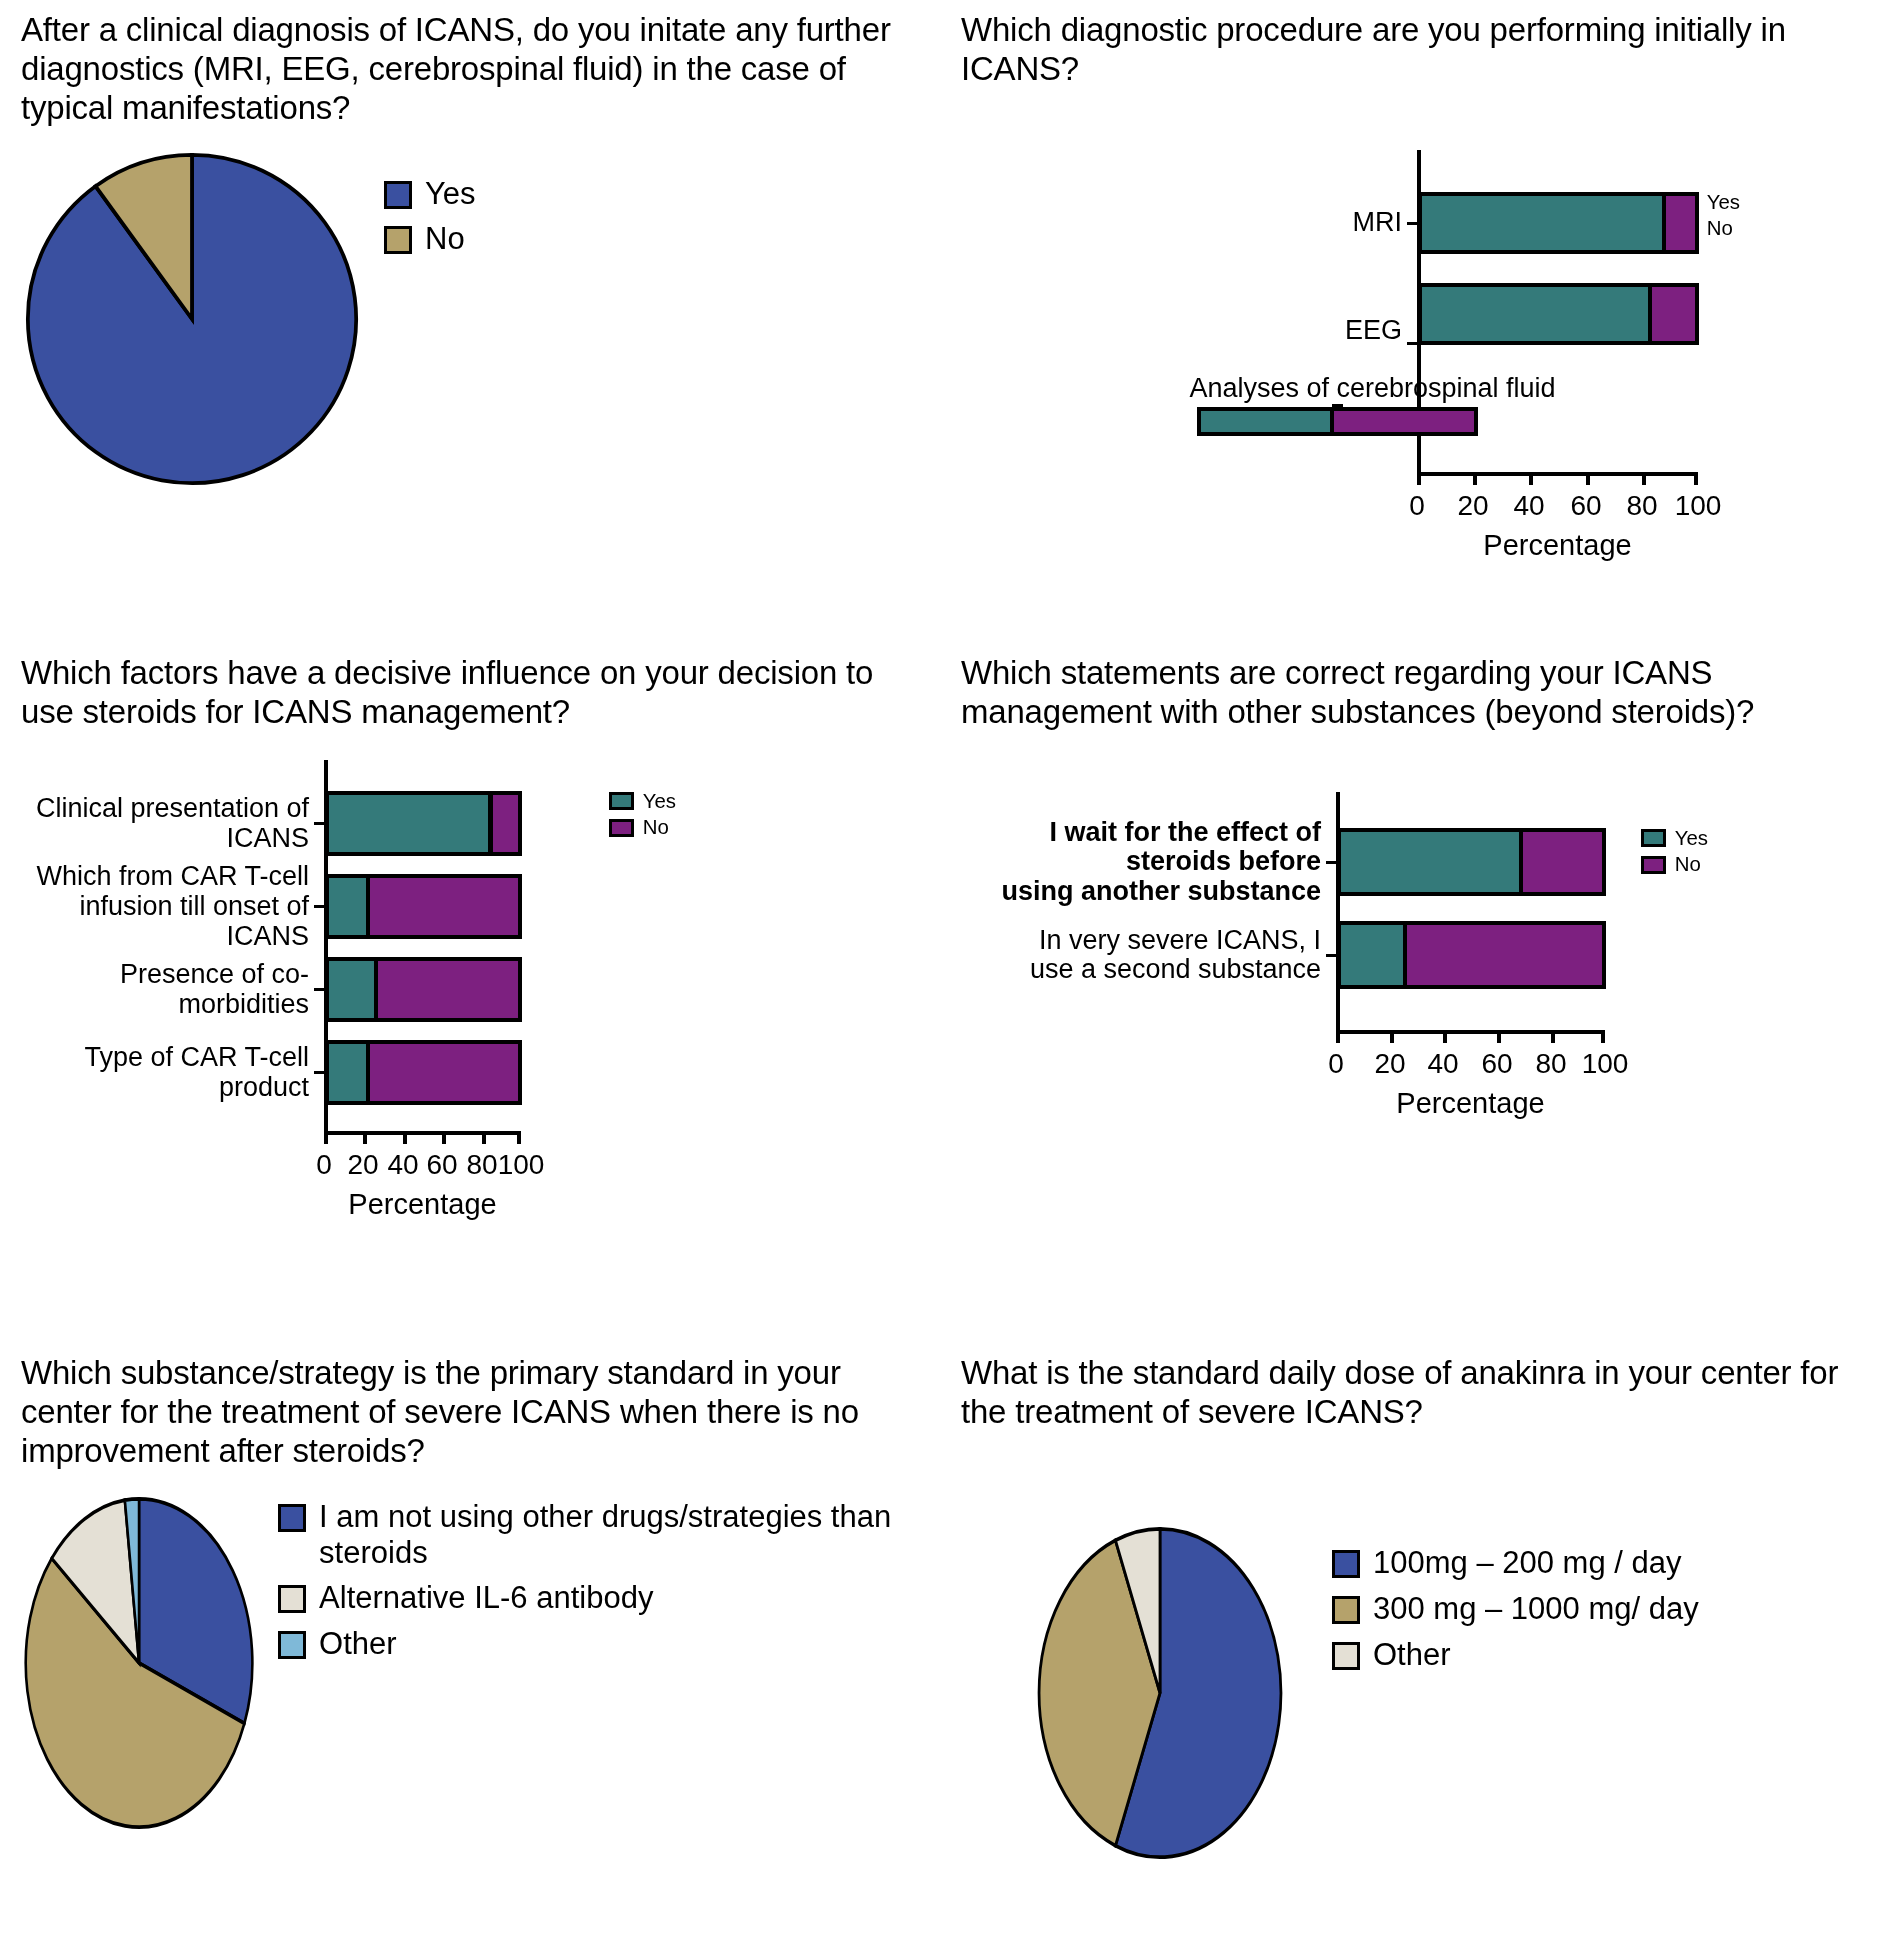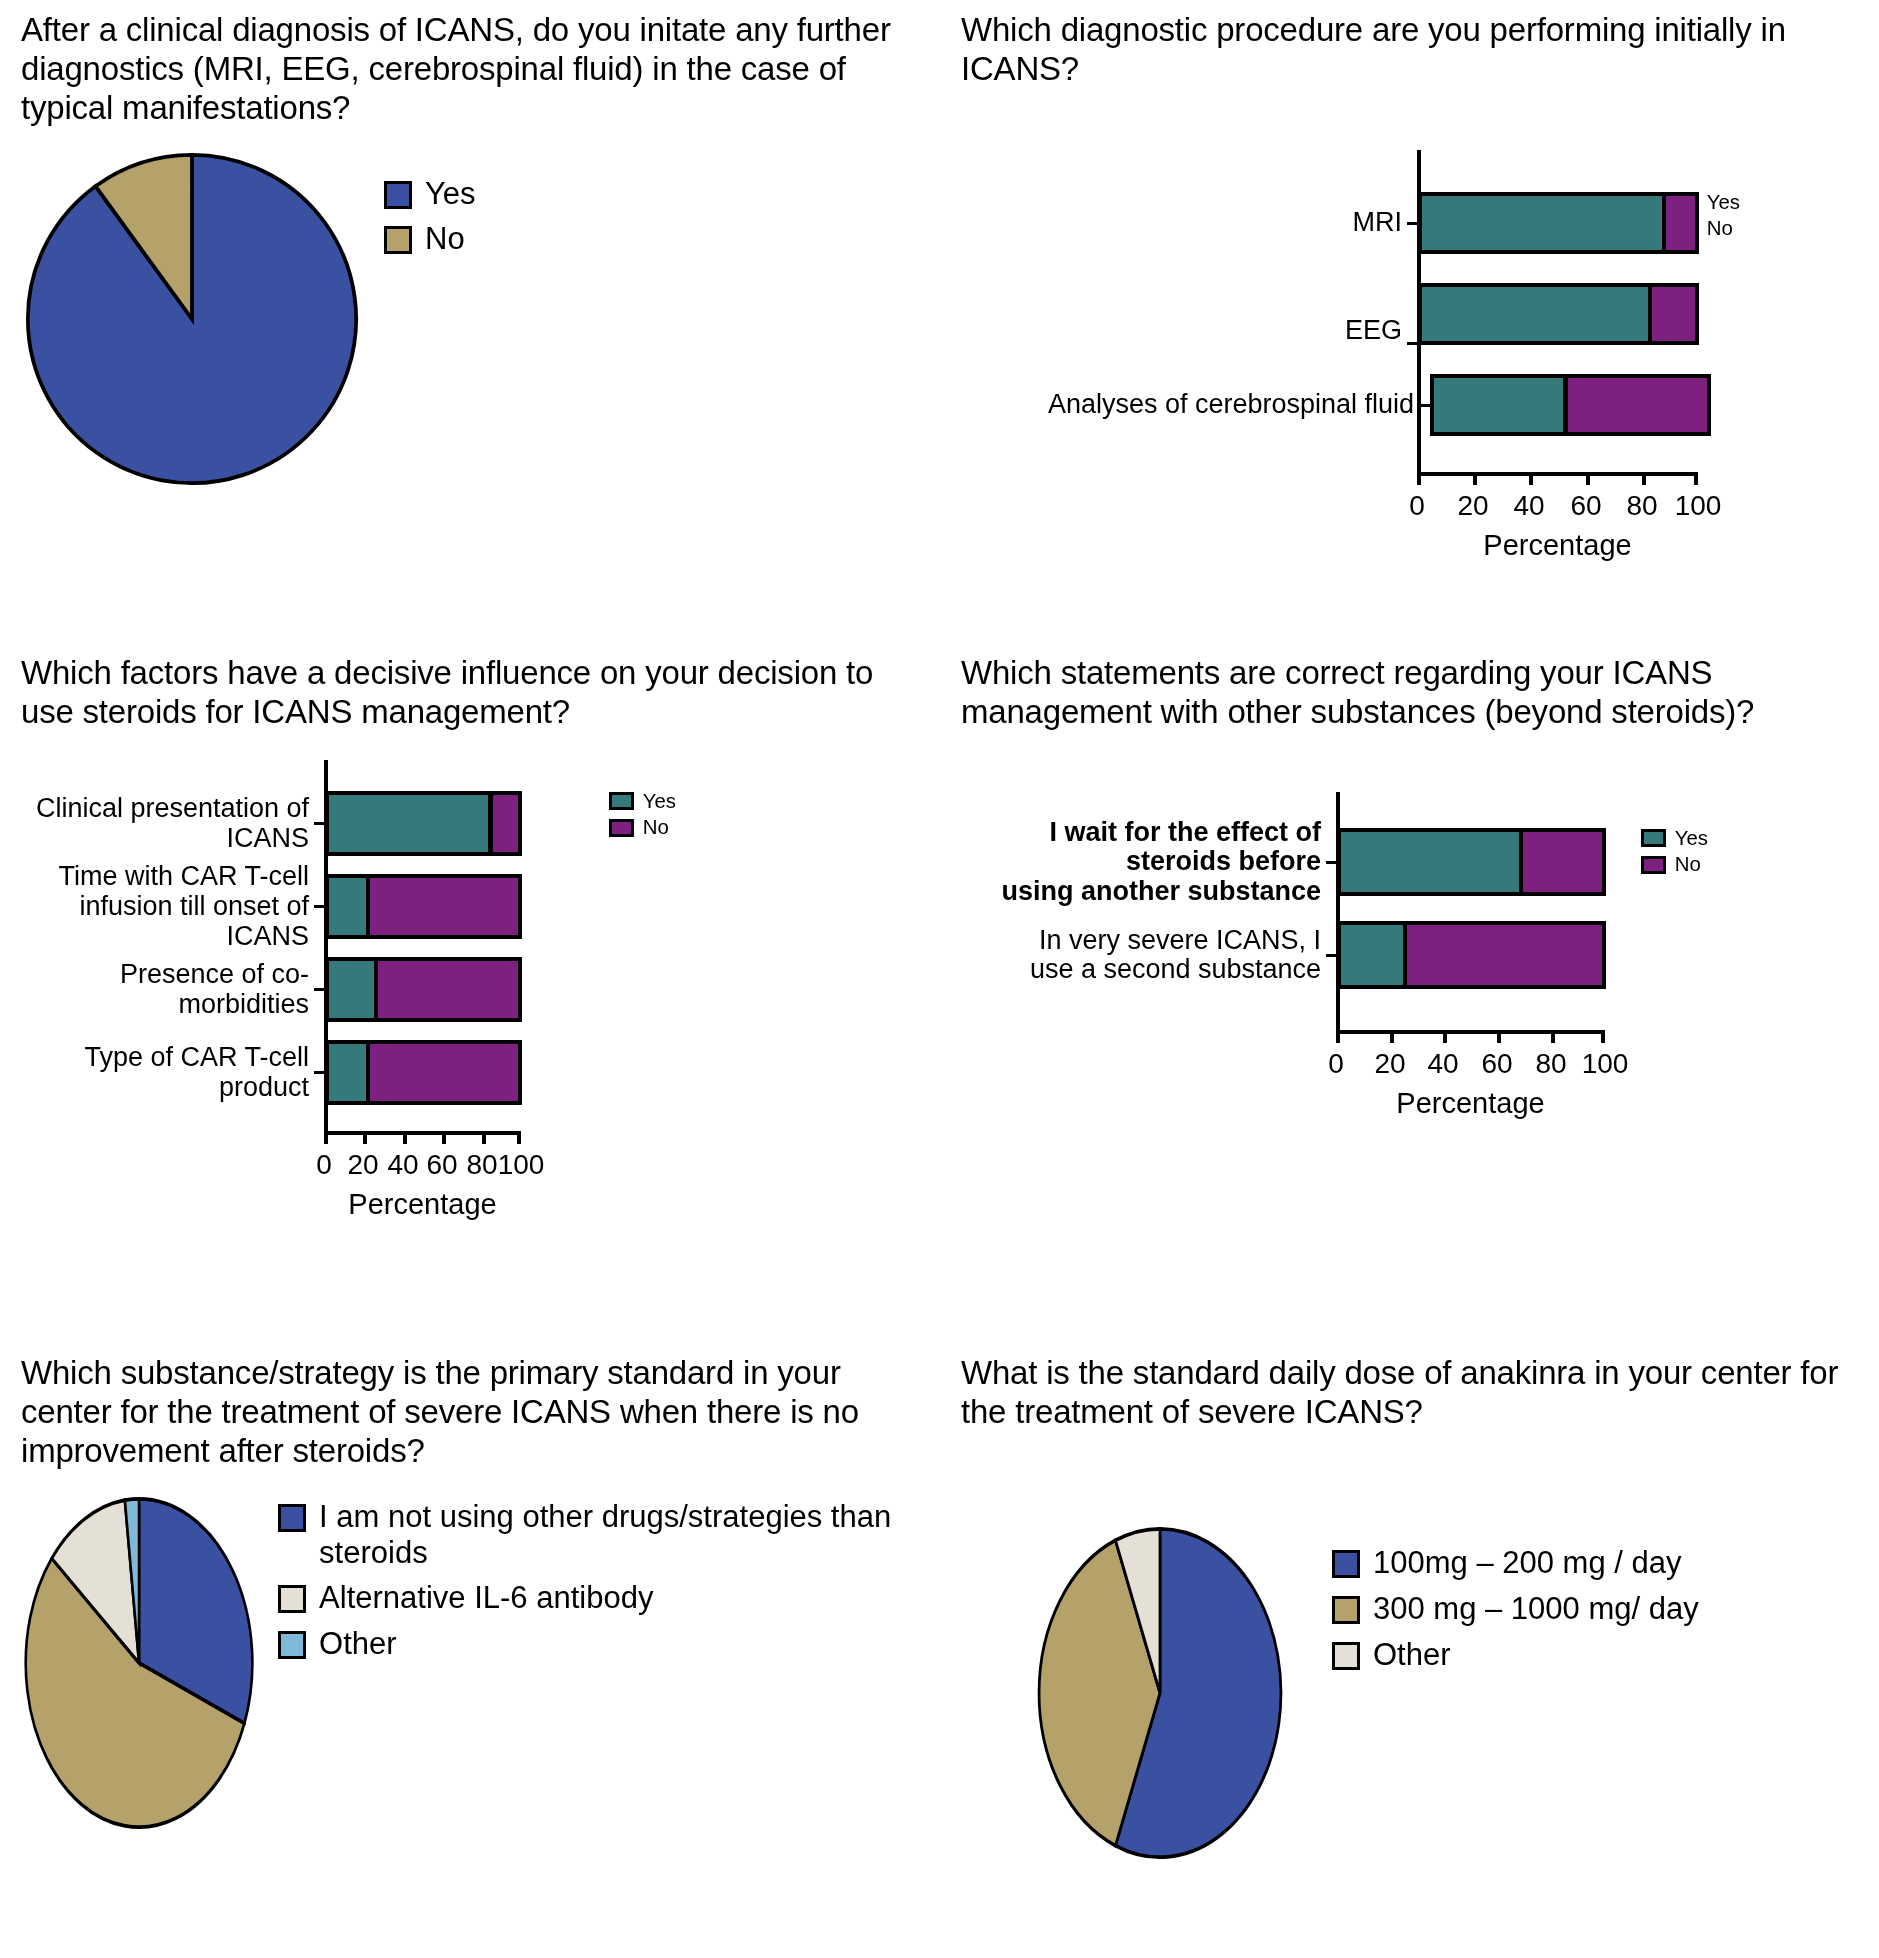--- a/index.html
+++ b/index.html
@@ -92,21 +92,21 @@
             <div class="catlabel" style="width: 446px;">
               <div>EEG</div>
             </div>
             <div class="tickdash"></div>
             <div class="barwrap" style="width: 281px; height: 62px;">
               <div class="seg" style="background: rgb(52, 122, 122); width: 84%;"></div>
               <div class="segsep"></div>
               <div class="seg" style="background: rgb(125, 32, 128); width: 16%;"></div>
             </div>
           </div>
-          <div class="rowline" style="position: absolute; left: 12px; top: 182px; height: 62px; width: 753px;">
+          <div class="rowline" style="position: absolute; left: 0px; top: 182px; height: 62px; width: 753px; flex-direction: column;">
             <div class="catlabel" style="width: 446px;">
               <div>Analyses of cerebrospinal fluid</div>
             </div>
             <div class="tickdash"></div>
             <div class="barwrap" style="width: 281px; height: 62px;">
               <div class="seg" style="background: rgb(52, 122, 122); width: 48%;"></div>
               <div class="segsep"></div>
               <div class="seg" style="background: rgb(125, 32, 128); width: 52%;"></div>
             </div>
           </div>
@@ -151,21 +151,21 @@
             </div>
             <div class="tickdash"></div>
             <div class="barwrap" style="width: 197px; height: 65px;">
               <div class="seg" style="background: rgb(52, 122, 122); width: 86%;"></div>
               <div class="segsep"></div>
               <div class="seg" style="background: rgb(125, 32, 128); width: 14%;"></div>
             </div>
           </div>
           <div class="rowline" style="position: absolute; left: 0px; top: 83px; height: 65px; width: 516px;">
             <div class="catlabel" style="width: 293px;">
-              <div>Time with CAR T-cell</div>
+              <div>Which from CAR T-cell</div>
               <div>infusion till onset of ICANS</div>
             </div>
             <div class="tickdash"></div>
             <div class="barwrap" style="width: 197px; height: 65px;">
               <div class="seg" style="background: rgb(52, 122, 122); width: 20%;"></div>
               <div class="segsep"></div>
               <div class="seg" style="background: rgb(125, 32, 128); width: 80%;"></div>
             </div>
           </div>
           <div class="rowline" style="position: absolute; left: 0px; top: 166px; height: 65px; width: 516px;">

